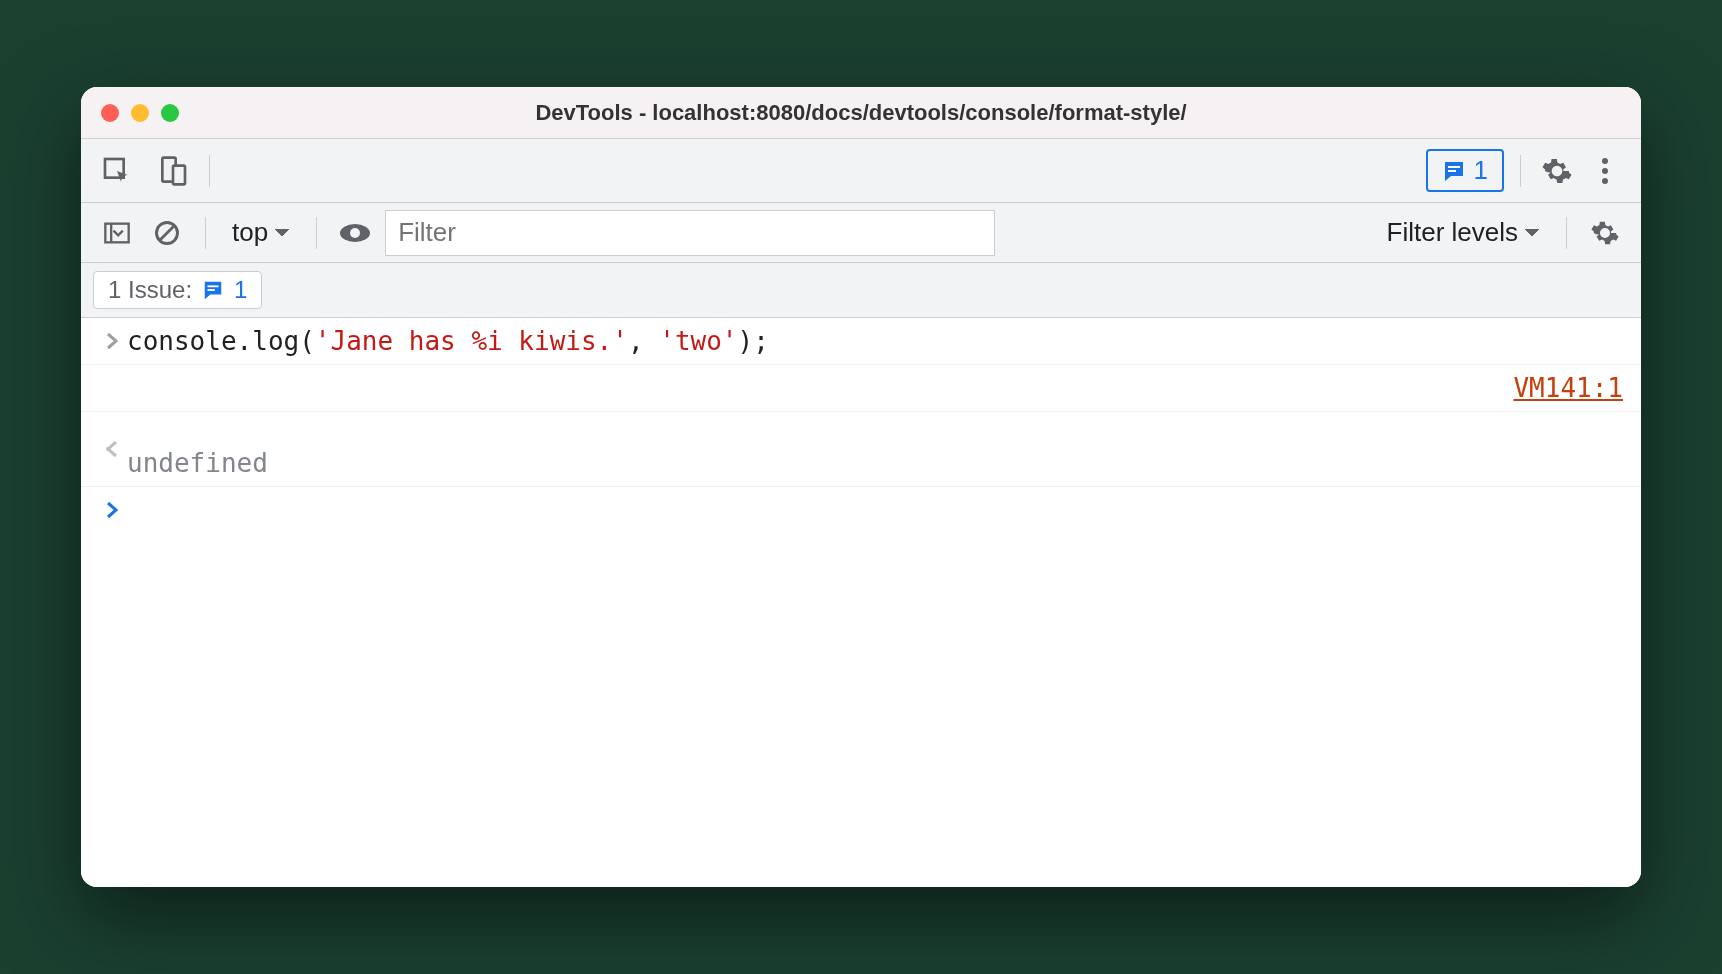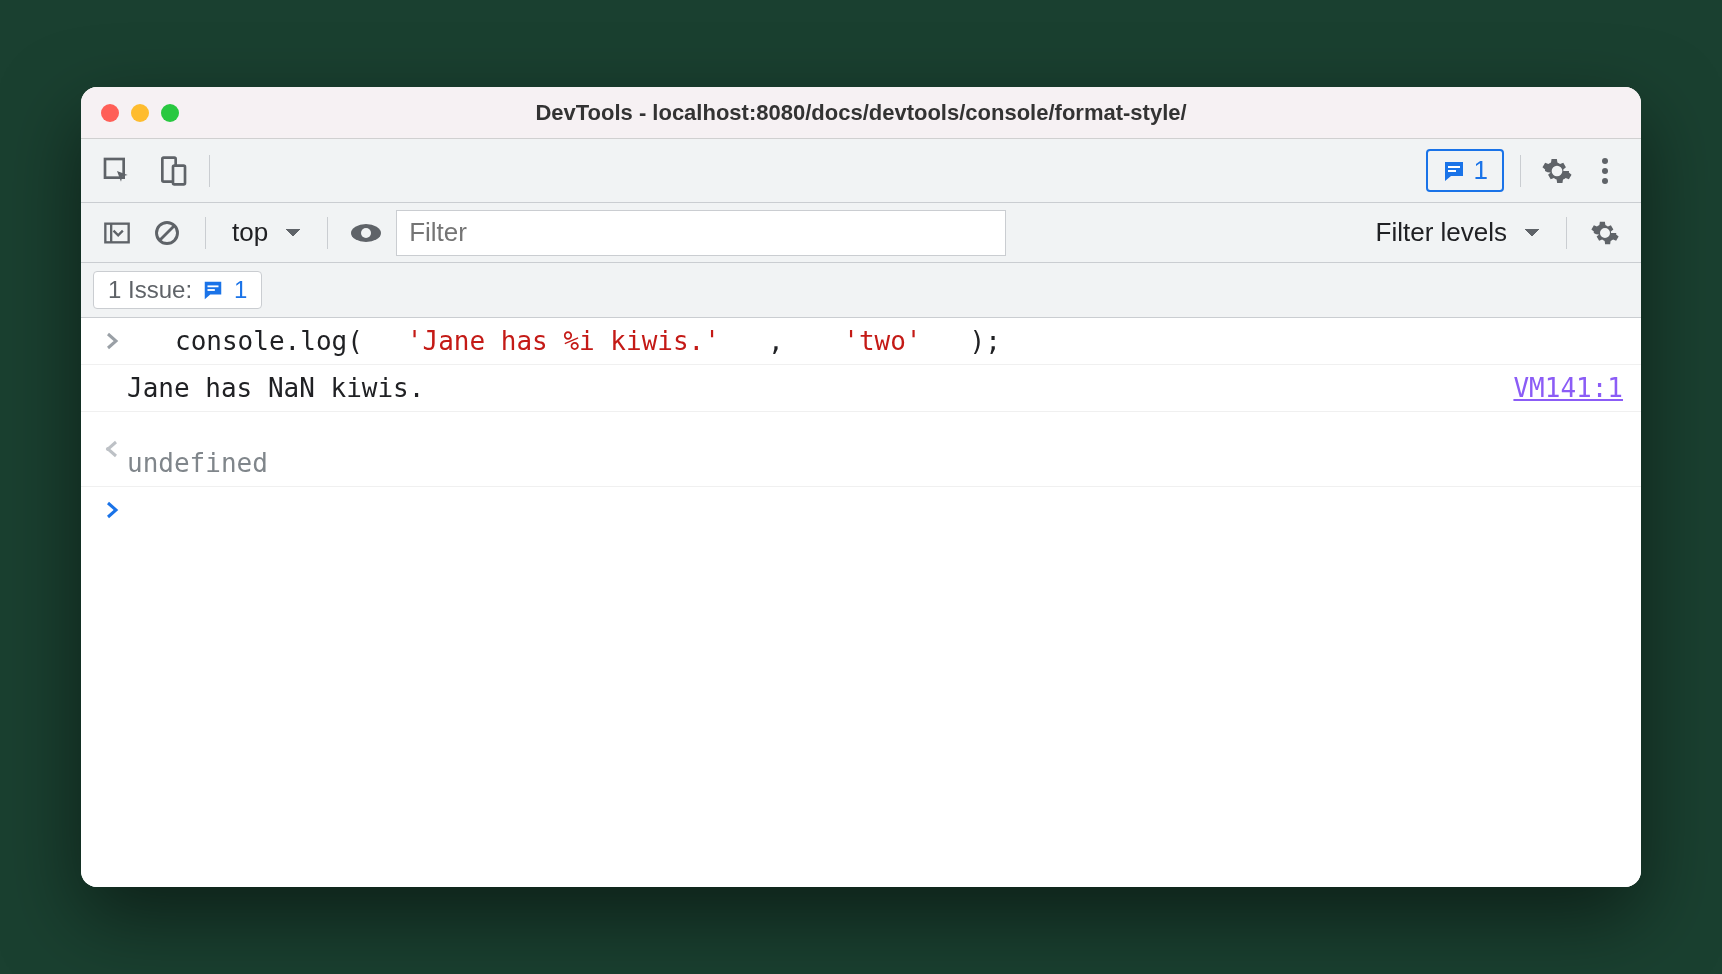--- a/index.html
+++ b/index.html
@@ -113,21 +113,21 @@
       background: #f1f3f4;
       border-bottom: 1px solid #cacdd1;
       display: flex;
       align-items: center;
       padding: 0 16px;
       gap: 10px;
     }
     .toolbar .dropdown {
       display: flex;
       align-items: center;
-      gap: 17px;
+      gap: 6px;
       font-size: 26px;
       color: #202124;
       cursor: pointer;
       padding: 0 8px;
     }
     .filter-input {
       flex: 0 0 610px;
       height: 46px;
       border: 1px solid #cacdd1;
       background: #fff;
@@ -171,26 +171,26 @@
       width: 28px;
       flex-shrink: 0;
       color: #9aa0a6;
       display: flex;
       align-items: center;
       justify-content: center;
     }
     .gutter.return { color: #bdc1c6; }
     .gutter.prompt-blue { color: #1a73e8; }
     .code-text { color: #202124; }
-    .code-method { color: #202124; margin-left: 48px; }
-    .code-string { color: #c41a16; margin-left: 44px; }
+    .code-method { color: #202124; }
+    .code-string { color: #c41a16; }
     .code-undefined { color: #80868b; margin-top: 28px; }
     .src-link {
       margin-left: auto;
-      color: #8b5cf6;
+      color: #c2410c;
       text-decoration: underline;
       cursor: pointer;
     }
     svg { display: block; }
   </style>
 </head>
 <body>
 
 <div class="window">
 
@@ -307,21 +307,20 @@
             <path d="M2 2 L10 9 L2 16" fill="none" stroke="#9aa0a6" stroke-width="3"></path>
           </svg>
       </div>
       <span class="code-text">
         <span class="code-method">console.log(</span><span class="code-string">'Jane has %i kiwis.'</span><span class="code-method">, </span><span class="code-string">'two'</span><span class="code-method">);</span>
       </span>
     </div>
 
     <div class="line">
       <div class="gutter"></div>
-      <span class="code-text">Jane has NaN kiwis.</span>
       <span class="src-link">VM141:1</span>
     </div>
 
     <div class="line">
       <div class="gutter return">
         <svg width="18" height="18" viewBox="0 0 18 18">
             <path d="M12 2 L4 9 L12 16" fill="none" stroke="#bdc1c6" stroke-width="3"></path>
             <circle cx="4" cy="9" r="2" fill="#bdc1c6"></circle>
           </svg>
       </div>

